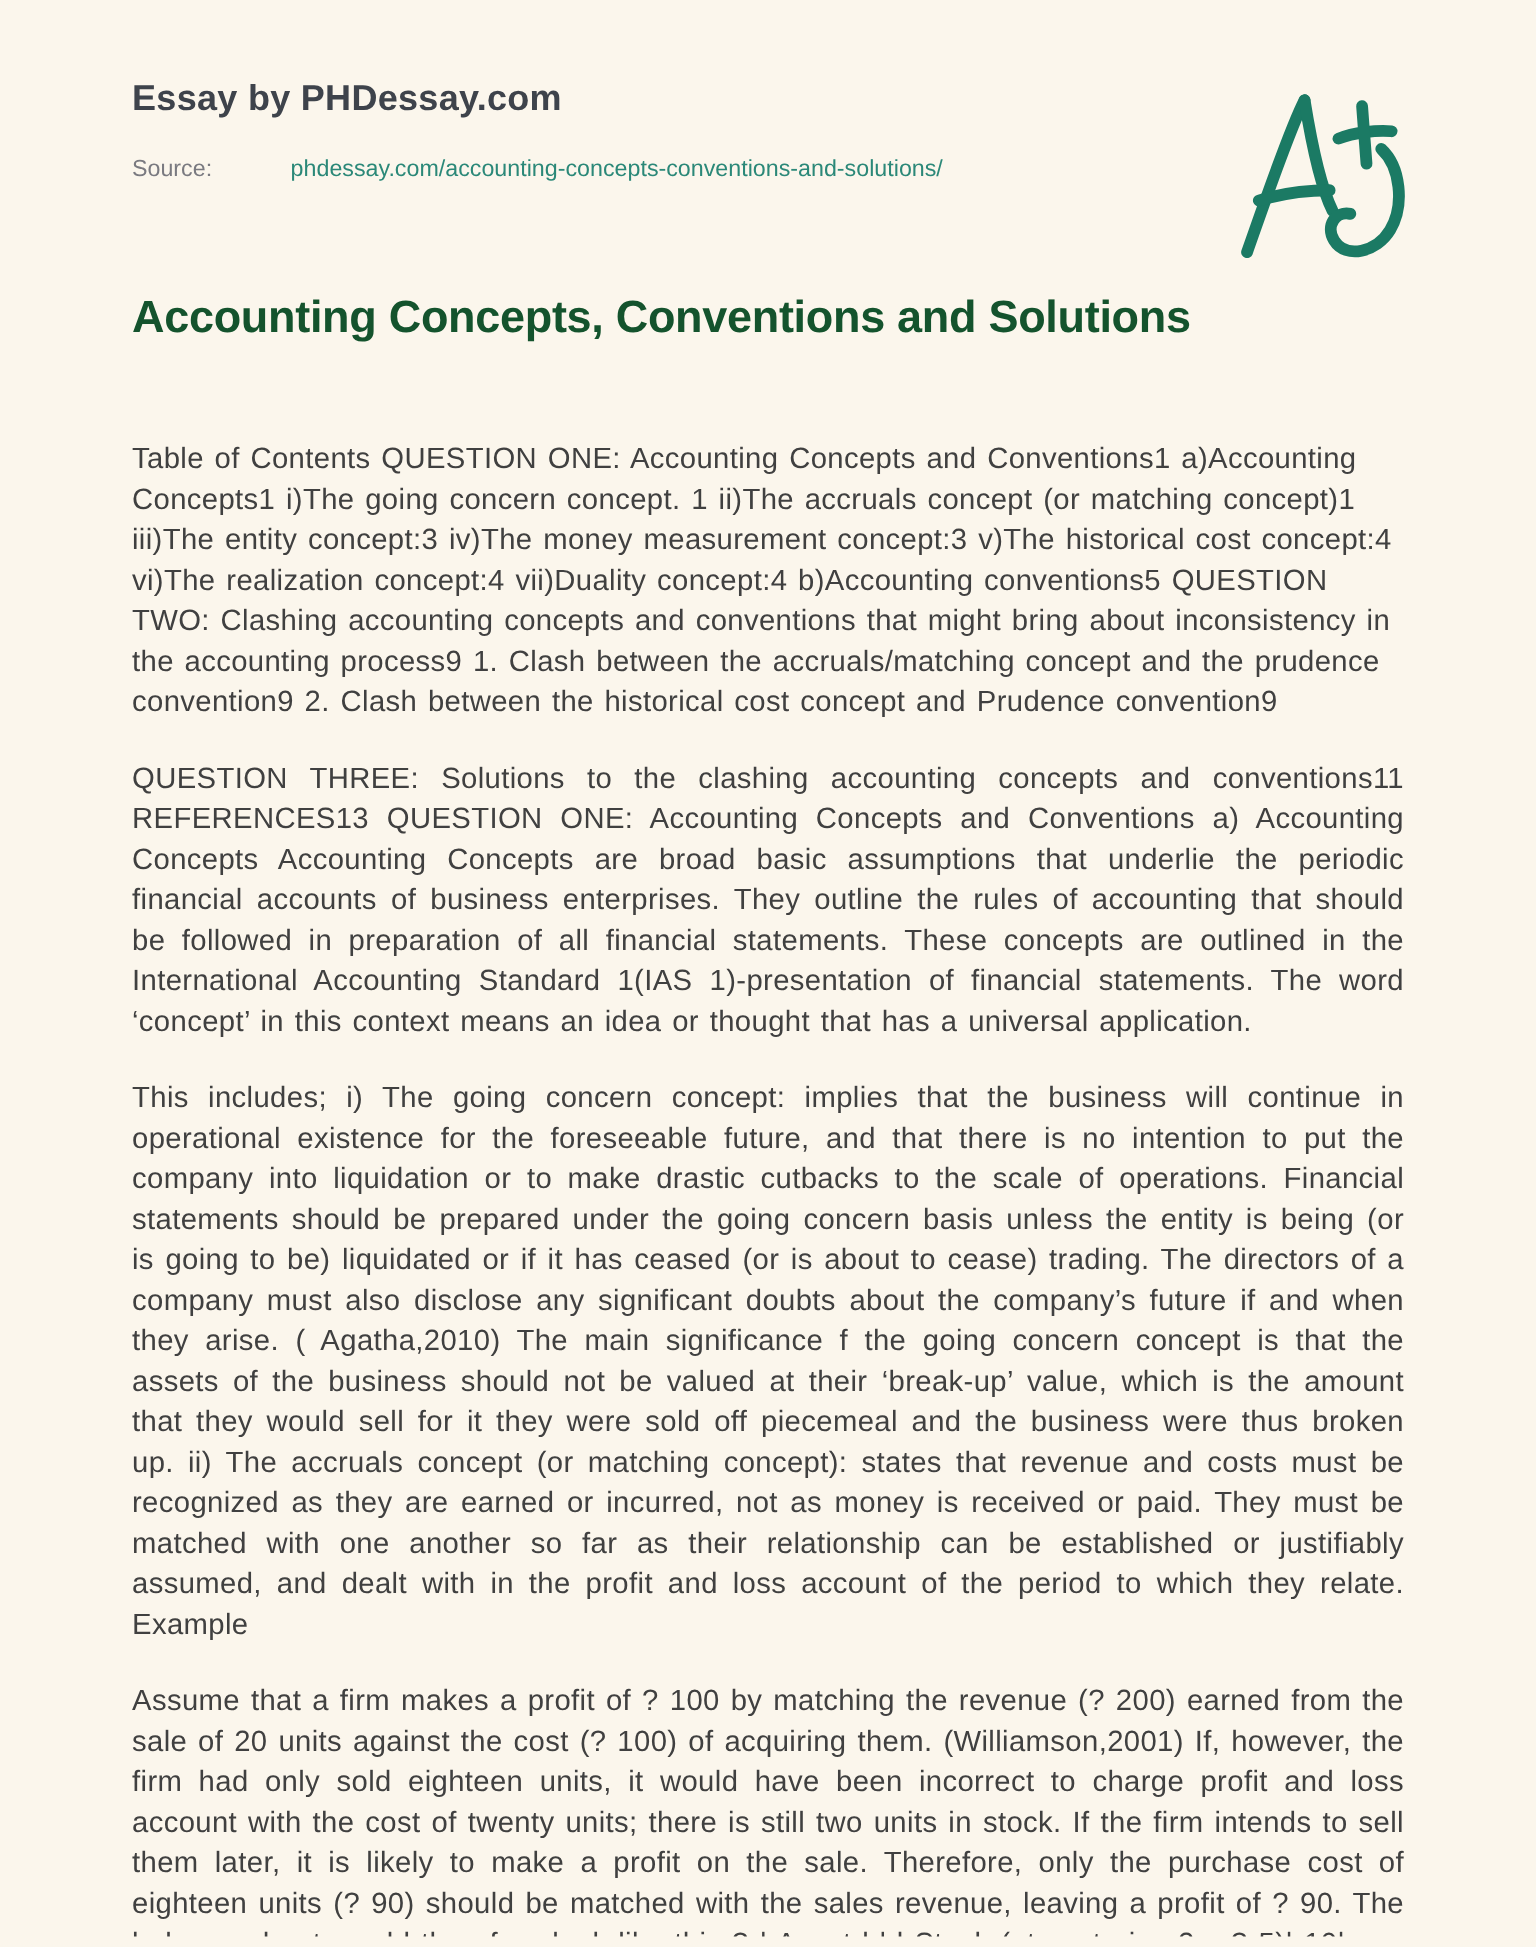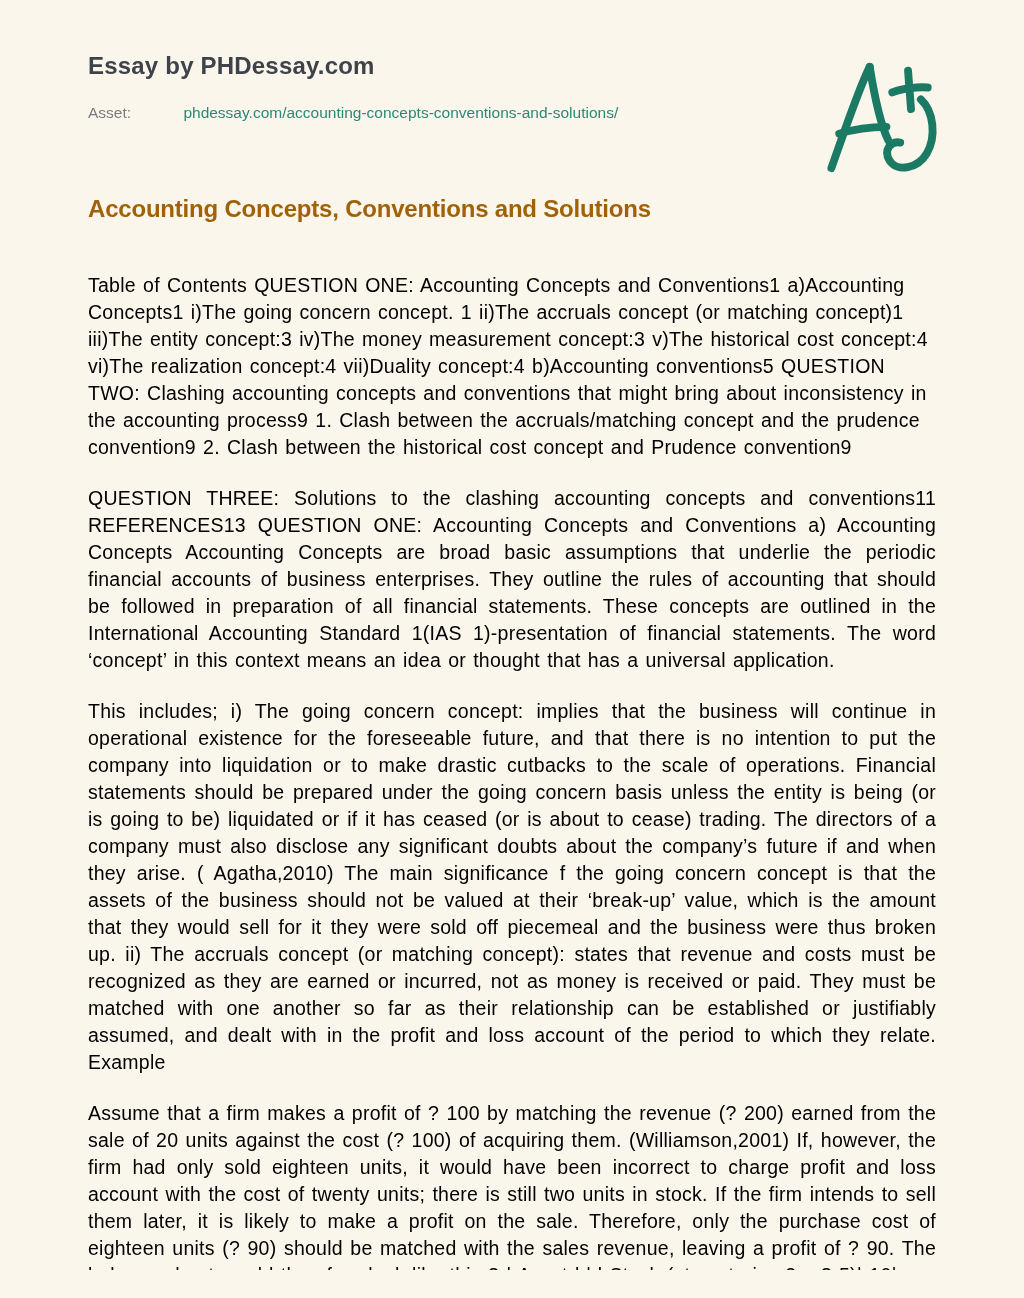--- a/index.html
+++ b/index.html
@@ -43,29 +43,29 @@
   }
   .logo {
     position: absolute;
     top: 58px;
     right: 84px;
     width: 116px;
     height: 118px;
   }
   .doc-title {
     margin: 72px 0 0 0;
-    font-size: 24px;
+    font-size: 30px;
     font-weight: 800;
-    color: #a16207;
+    color: #14532d;
     letter-spacing: -0.2px;
     line-height: 1.15;
   }
   .essay {
-    margin-top: 50px;
-    color: #000000;
+    margin-top: 64px;
+    color: #404040;
     font-size: 19.5px;
     line-height: 27px;
     letter-spacing: 0.25px;
     word-spacing: 1.5px;
   }
   .para {
     margin: 0 0 24px 0;
     text-align: justify;
   }
   .para.toc {
@@ -79,21 +79,21 @@
 </style>
 </head>
 <body>
 
 <div class="page">
   <div class="content">
 
     <div class="brand">Essay by PHDessay.com</div>
 
     <div class="source-line">
-      <span class="source-label">Asset:</span>
+      <span class="source-label">Source:</span>
       <a class="source-link">phdessay.com/accounting-concepts-conventions-and-solutions/</a>
     </div>
 
     <h1 class="doc-title">Accounting Concepts, Conventions and Solutions</h1>
 
     <div class="essay">
       <p class="para toc">Table of Contents QUESTION ONE: Accounting Concepts and Conventions1 a)Accounting Concepts1 i)The going concern concept. 1 ii)The accruals concept (or matching concept)1 iii)The entity concept:3 iv)The money measurement concept:3 v)The historical cost concept:4 vi)The realization concept:4 vii)Duality concept:4 b)Accounting conventions5 QUESTION TWO: Clashing accounting concepts and conventions that might bring about inconsistency in the accounting process9 1. Clash between the accruals/matching concept and the prudence convention9 2. Clash between the historical cost concept and Prudence convention9</p>
       <p class="para">QUESTION THREE: Solutions to the clashing accounting concepts and conventions11 REFERENCES13 QUESTION ONE: Accounting Concepts and Conventions a) Accounting Concepts Accounting Concepts are broad basic assumptions that underlie the periodic financial accounts of business enterprises. They outline the rules of accounting that should be followed in preparation of all financial statements. These concepts are outlined in the International Accounting Standard 1(IAS 1)-presentation of financial statements. The word ‘concept’ in this context means an idea or thought that has a universal application.</p>
       <p class="para">This includes; i) The going concern concept: implies that the business will continue in operational existence for the foreseeable future, and that there is no intention to put the company into liquidation or to make drastic cutbacks to the scale of operations. Financial statements should be prepared under the going concern basis unless the entity is being (or is going to be) liquidated or if it has ceased (or is about to cease) trading. The directors of a company must also disclose any significant doubts about the company’s future if and when they arise. ( Agatha,2010) The main significance f the going concern concept is that the assets of the business should not be valued at their ‘break-up’ value, which is the amount that they would sell for it they were sold off piecemeal and the business were thus broken up. ii) The accruals concept (or matching concept): states that revenue and costs must be recognized as they are earned or incurred, not as money is received or paid. They must be matched with one another so far as their relationship can be established or justifiably assumed, and dealt with in the profit and loss account of the period to which they relate. Example</p>
       <p class="para clipped">Assume that a firm makes a profit of ? 100 by matching the revenue (? 200) earned from the sale of 20 units against the cost (? 100) of acquiring them. (Williamson,2001) If, however, the firm had only sold eighteen units, it would have been incorrect to charge profit and loss account with the cost of twenty units; there is still two units in stock. If the firm intends to sell them later, it is likely to make a profit on the sale. Therefore, only the purchase cost of eighteen units (? 90) should be matched with the sales revenue, leaving a profit of ? 90. The balance sheet would therefore look like this ? | Asset b|d Stock (at cost pice 2 x ? 5)| 10|</p>

